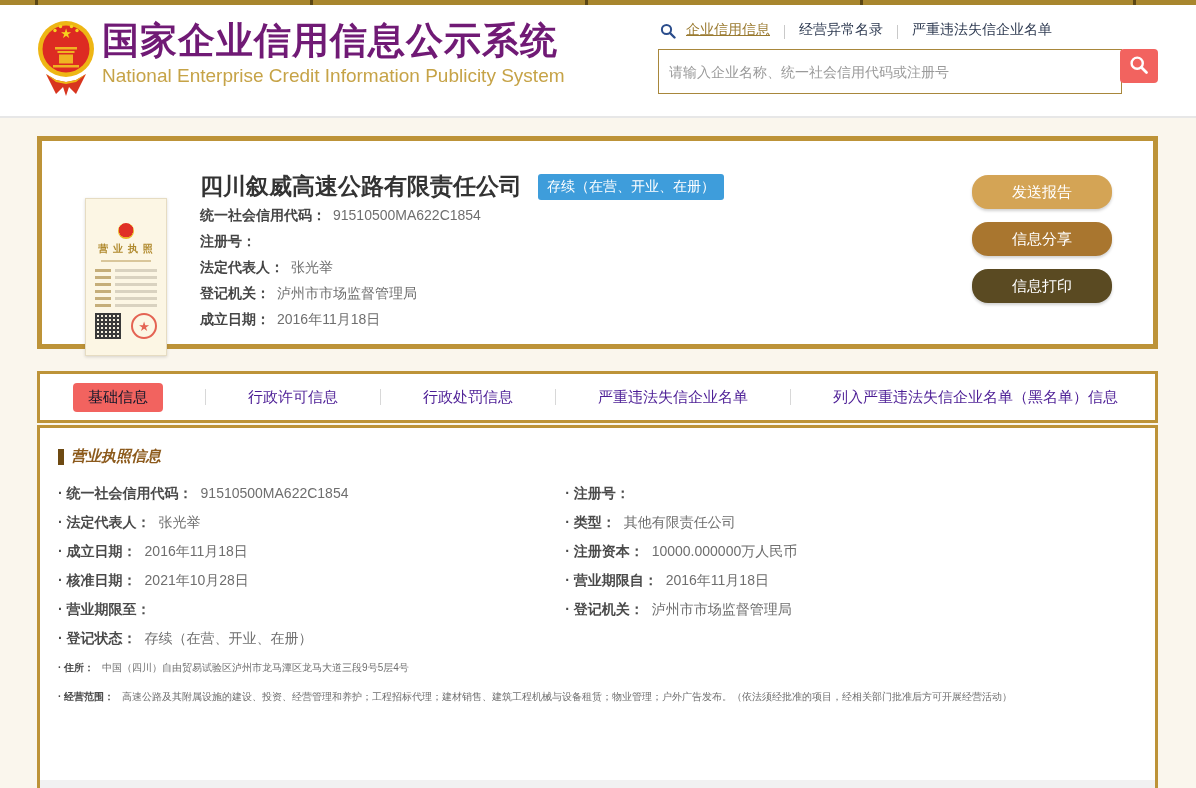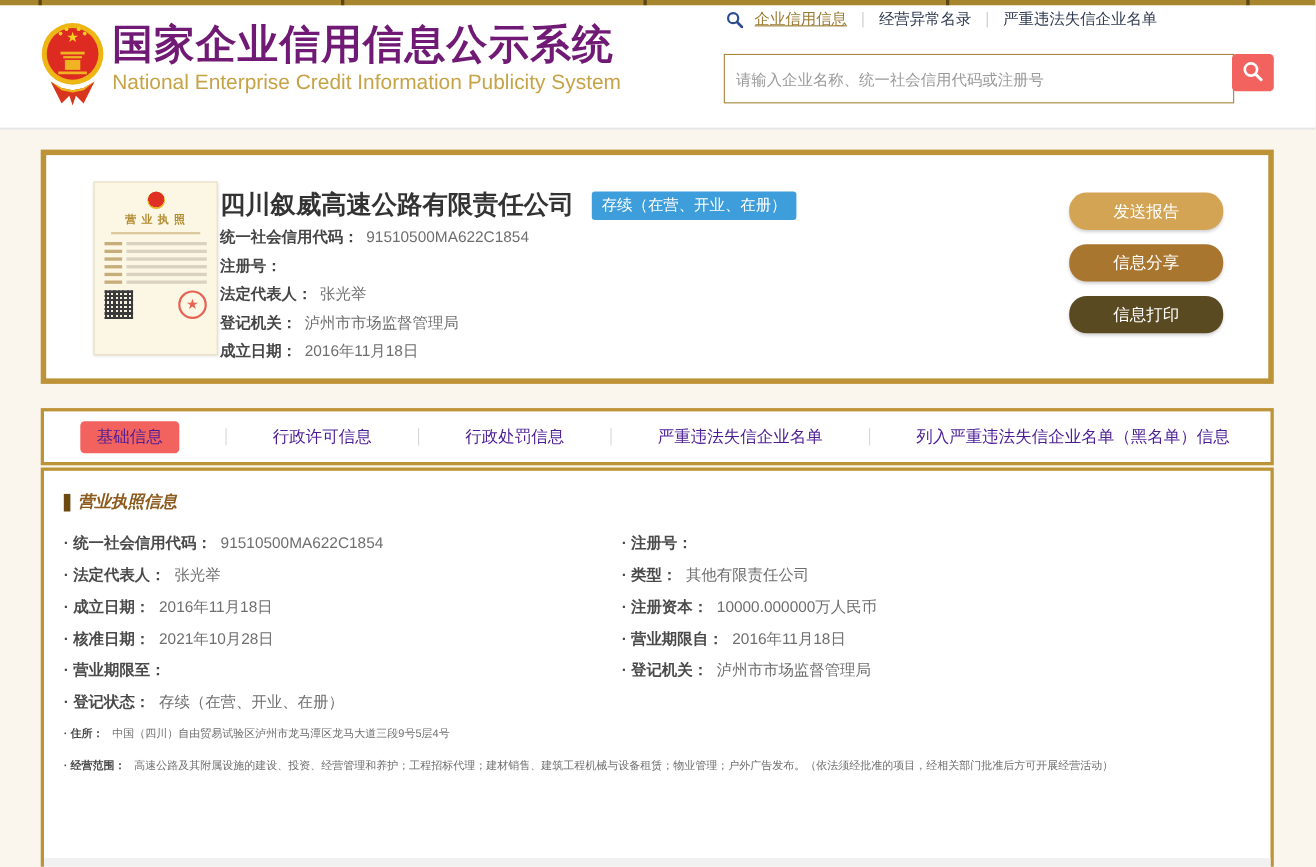--- a/index.html
+++ b/index.html
@@ -11,34 +11,34 @@
   .topbar { position:absolute; top:0; left:0; width:1196px; height:5px; background:#a8862e; }
   .topbar .tb-sep { position:absolute; top:0; width:3px; height:5px; background:#5c4714; }
 
   
   .header { position:absolute; top:5px; left:0; width:1196px; height:113px; background:#fff; border-bottom:2px solid #e7e7e7; }
   .emblem { position:absolute; left:36px; top:11px; }
   .title-block { position:absolute; left:102px; top:13px; }
   .title-cn { font-size:37px; font-weight:bold; color:#701a75; letter-spacing:1px; line-height:46px; }
   .title-en { font-size:19px; color:#c6a347; line-height:22px; margin-top:1px; }
 
-  .nav-links { position:absolute; left:660px; top:4px; display:flex; align-items:center; font-size:14px; }
+  .nav-links { position:absolute; left:660px; top:16px; display:flex; align-items:flex-end; font-size:14px; }
   .nav-links .nlink { text-decoration:none; color:#2f3b52; cursor:pointer; }
   .nav-links .nlink.active { color:#9a7a30; text-decoration:underline; }
   .nav-sep { width:1px; height:14px; background:#c9c9c9; margin:0 14px; }
   .nav-search-icon { margin-right:10px; display:inline-flex; }
 
   .search-row { position:absolute; left:658px; top:44px; width:499px; height:34px; }
   .search-input { position:absolute; left:0; top:0; width:464px; height:45px; border:1px solid #a8873b; padding:0 10px; font-size:14px; color:#444; outline:none; font-family:inherit; background:#fff; }
   .search-input::placeholder { color:#9a9a9a; }
   .search-btn { position:absolute; left:462px; top:0; width:38px; height:34px; background:#f2635f; border:none; border-radius:4px; cursor:pointer; display:flex; align-items:center; justify-content:center; }
 
   
   .card-panel { position:absolute; left:37px; top:136px; width:1121px; height:213px; background:#fff; border:5px solid #bd9338; }
-  .license-thumb { position:absolute; left:43px; top:24px; width:113px; height:158px; background:#fcf6e4; border:1px solid #e6dcc2; box-shadow:0 1px 3px rgba(0,0,0,.15); padding:8px 9px; cursor:pointer; }
+  .license-thumb { position:absolute; left:43px; top:57px; width:82px; height:158px; background:#fcf6e4; border:1px solid #e6dcc2; box-shadow:0 1px 3px rgba(0,0,0,.15); padding:24px 9px; cursor:pointer; }
   .lic-emblem { width:16px; height:16px; border-radius:50%; background:radial-gradient(circle at 50% 45%, #e03026 0 60%, #e8b227 61%); margin:0 auto 3px; }
   .lic-title { text-align:center; font-size:10px; font-weight:bold; color:#b08a2e; letter-spacing:1px; white-space:nowrap; }
   .lic-subline { height:2px; background:#d9c69a; margin:4px 6px 7px; }
   .lic-row { display:flex; align-items:center; margin-bottom:4px; }
   .lic-row .k { width:16px; height:3px; background:#c5ae7a; margin-right:4px; }
   .lic-row .v { height:3px; background:#d9d2c0; flex:1; }
   .lic-bottom { display:flex; justify-content:space-between; align-items:flex-end; margin-top:6px; }
   .lic-qr { width:26px; height:26px; background:
       repeating-linear-gradient(0deg,#3a3a3a 0 2px,transparent 2px 4px),
       repeating-linear-gradient(90deg,#3a3a3a 0 2px,#f5f0df 2px 4px); }
@@ -54,21 +54,21 @@
   .card-buttons { position:absolute; left:930px; top:34px; width:140px; }
   .cbtn { display:block; width:140px; height:34px; border:none; border-radius:16px; color:#fff; font-size:15px; font-family:inherit; cursor:pointer; box-shadow:0 2px 3px rgba(0,0,0,.18); }
   .cbtn + .cbtn { margin-top:13px; }
   .cbtn.b1 { background:#d4a455; }
   .cbtn.b2 { background:#a9762f; }
   .cbtn.b3 { background:#5a4a22; }
 
   
   .tabs-panel { position:absolute; left:37px; top:371px; width:1121px; height:52px; background:#fff; border:3px solid #bd9338; display:flex; align-items:center; }
   .tab { font-size:15px; color:#4c1d95; cursor:pointer; white-space:nowrap; }
-  .tab.active { background:#f2635f; color:#4c1d95; border-radius:4px; padding:5px 15px; margin-left:33px; }
+  .tab.active { background:#f2635f; color:#0f172a; border-radius:4px; padding:5px 15px; margin-left:33px; }
   .tab-sep { width:1px; height:16px; background:#d8d8d8; margin:0 42px; }
 
   
   .content-panel { position:absolute; left:37px; top:425px; width:1121px; height:367px; background:#fff; border:3px solid #bd9338; padding:19px 18px 0; }
   .section-title { display:flex; align-items:center; font-size:15px; font-weight:bold; color:#8c5a1c;font-style:italic; }
   .section-marker { width:6px; height:16px; background:#6e4a12; margin-right:7px; }
   .info-grid { margin-top:13px; display:grid; grid-template-columns:47% 53%; }
   .frow { height:29px; line-height:29px; font-size:14px; white-space:nowrap; overflow:hidden; }
   .frow .flabel, .wrow .flabel { font-weight:bold; color:#4a4a4a; }
   .frow .flabel::before, .wrow .flabel::before { content:"· "; color:#4a4a4a; }

